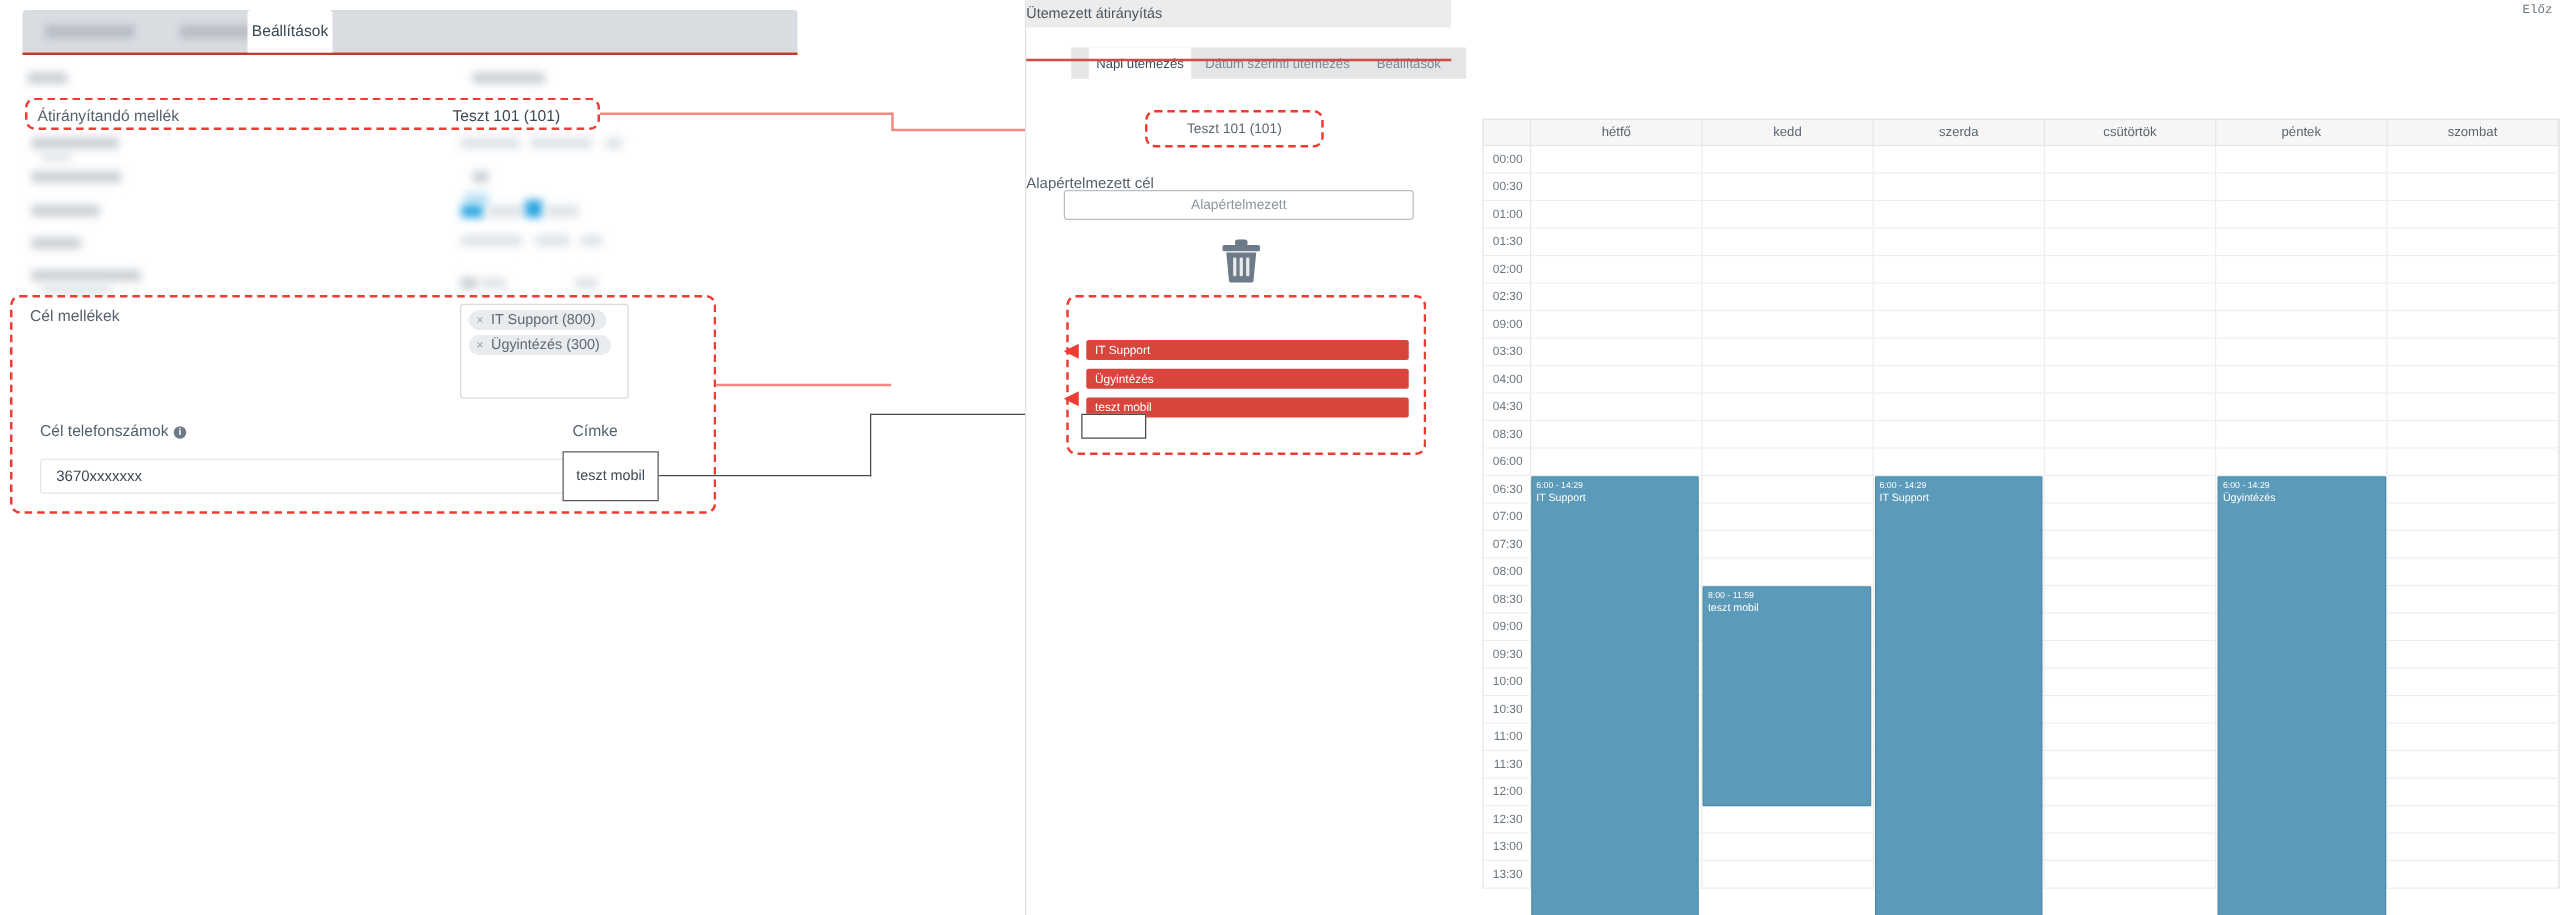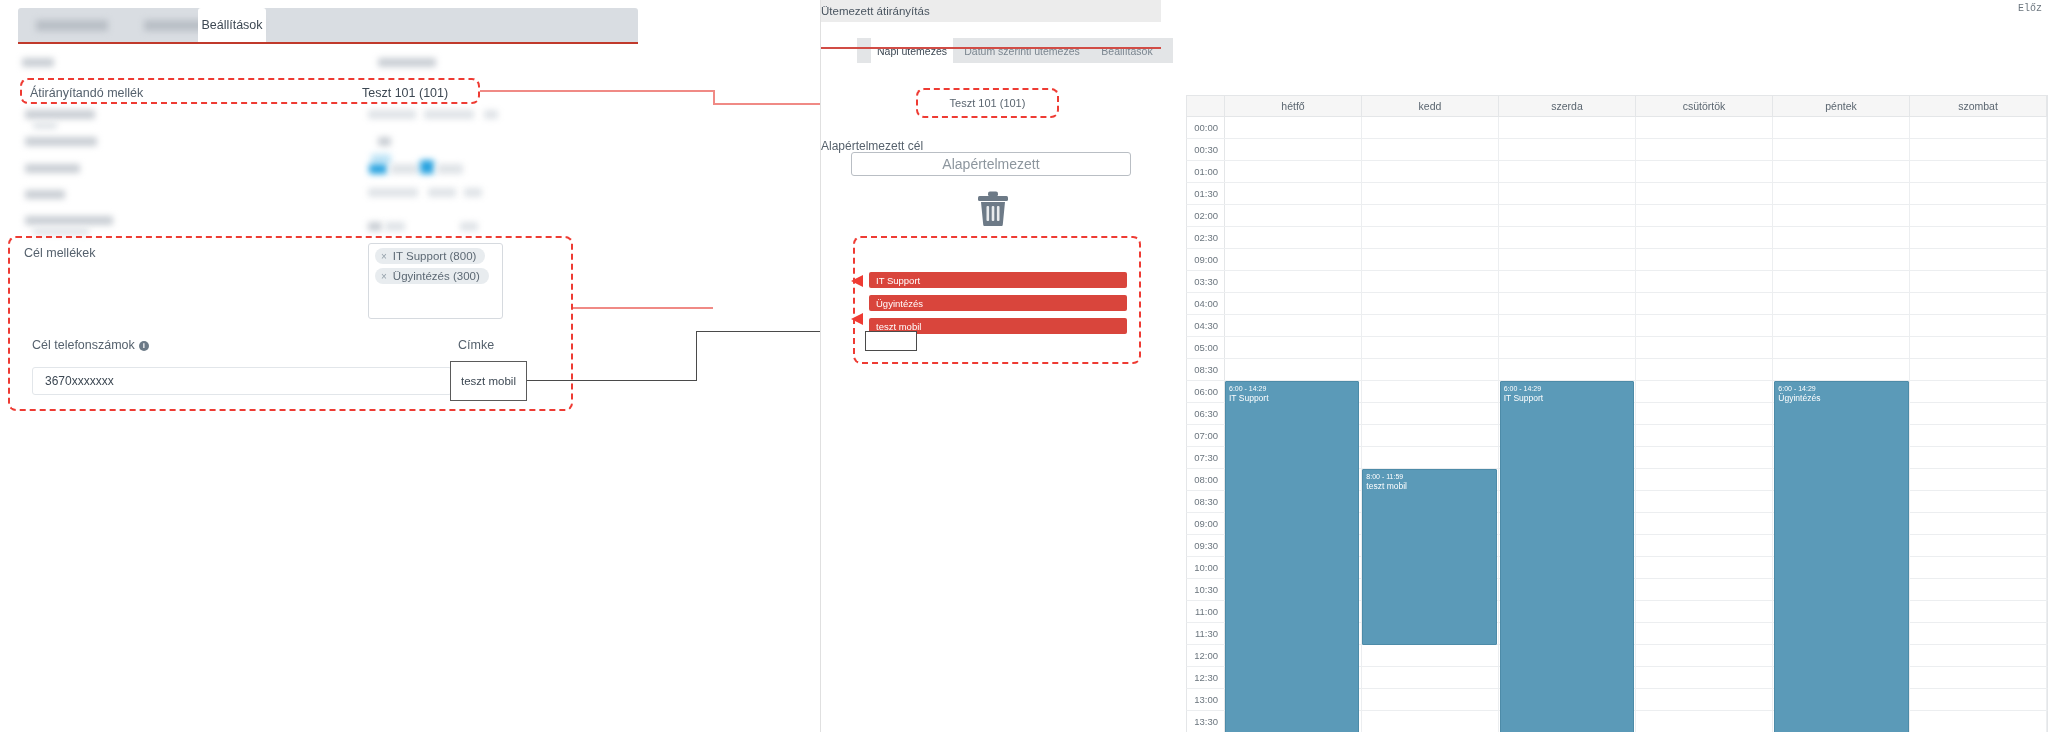--- a/index.html
+++ b/index.html
@@ -66,21 +66,21 @@
   .mid-tabs { position:absolute; left:0; top:38px; width:316px; height:25px; background:#e3e5e7;margin-left:36px; }
   .mtab { position:absolute; top:0; height:25px; display:flex; align-items:center;
           justify-content:center; font-size:10.5px; color:#7b8690; }
   .mtab.active { background:#fff; color:#3d4853; }
   .mid-redline { position:absolute; left:0; top:47px; width:340px; height:1.5px; background:#d14c45; }
 
   .mid-title-box { position:absolute; font-size:11px; color:#5b6670; text-align:center; }
   .mid-sub { position:absolute; font-size:12px; color:#56616c; text-align:left; width:100%;}
   .default-input { position:absolute; border:1px solid #b9bec4; border-radius:3px; background:#fff;
                    display:flex; align-items:center; justify-content:center;
-                   font-size:14px; color:#8d969e; }
+                   font-size:11px; color:#8d969e; }
   .trash { position:absolute; }
   .red-item { position:absolute; background:#d9453c; color:#fff; font-size:9.5px;
               display:flex; align-items:center; padding-left:7px; border-radius:2px; }
   .white-sub { position:absolute; background:#fff; border:1.5px solid #4a4a4a; }
 
   
   .cal { position:absolute; left:1186px; top:95px; width:862px; height:637px; }
   .cal-head { position:absolute; left:0; top:0; width:862px; height:22px;
               background:#f6f6f6; border:1px solid #e4e6e8; display:flex; }
   .cal-head .hcell { flex:1; display:flex; align-items:center; justify-content:center;
@@ -347,29 +347,20 @@
         <div class="cal-row">
           <div class="tcell">04:30</div>
           <div class="dcell"></div>
           <div class="dcell"></div>
           <div class="dcell"></div>
           <div class="dcell"></div>
           <div class="dcell"></div>
           <div class="dcell"></div>
         </div>
         <div class="cal-row">
-          <div class="tcell">05:00</div>
-          <div class="dcell"></div>
-          <div class="dcell"></div>
-          <div class="dcell"></div>
-          <div class="dcell"></div>
-          <div class="dcell"></div>
-          <div class="dcell"></div>
-        </div>
-        <div class="cal-row">
           <div class="tcell">08:30</div>
           <div class="dcell"></div>
           <div class="dcell"></div>
           <div class="dcell"></div>
           <div class="dcell"></div>
           <div class="dcell"></div>
           <div class="dcell"></div>
         </div>
         <div class="cal-row">
           <div class="tcell">06:00</div>

